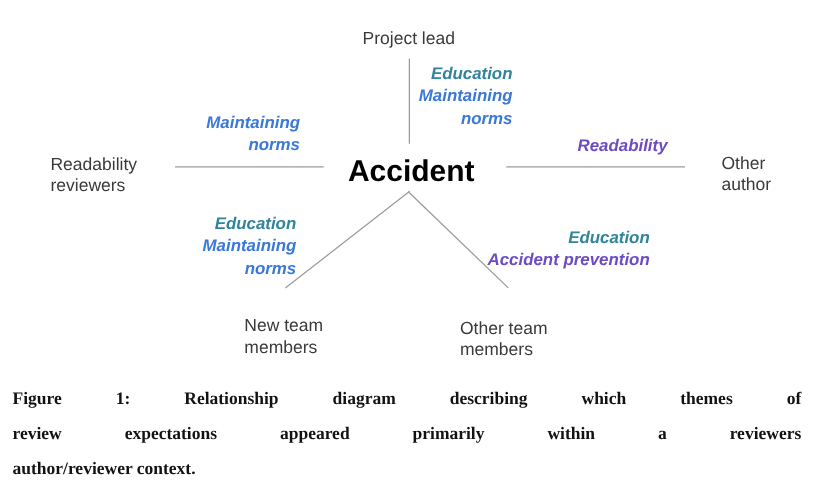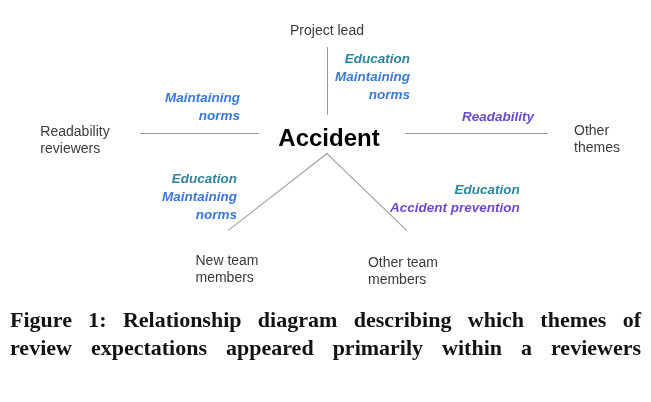--- a/index.html
+++ b/index.html
@@ -52,21 +52,21 @@
     text-align: right;
   }
   
   .caption {
     position: absolute;
     left: 10px;
     top: 306px;
     width: 631px;
     font-family: "Liberation Serif", serif;
     font-weight: bold;
-    font-size: 22px;
+    font-size: 14px;
     line-height: 28px;
     color: #121212;
   }
   .caption .just {
     text-align: justify;
     text-align-last: justify;
   }
 </style>
 </head>
 <body>
@@ -85,21 +85,21 @@
 
   <div class="node" style="left:75px; top:123px;">
     <div>Readability</div>
     <div>reviewers</div>
   </div>
 
   <div class="node-developer" style="left:329px; top:126px;">Accident</div>
 
   <div class="node" style="left:597px; top:122px;">
     <div>Other</div>
-    <div>themes</div>
+    <div>author</div>
   </div>
 
   <div class="node" style="left:227px; top:252px;">
     <div>New team</div>
     <div>members</div>
   </div>
 
   <div class="node" style="left:403px; top:254px;">
     <div>Other team</div>
     <div>members</div>
@@ -127,15 +127,16 @@
   </div>
 
   <div class="edge-label" style="left:390px; top:181px;">
     <div style="color: rgb(49, 132, 155);">Education</div>
     <div style="color: rgb(109, 76, 195);">Accident prevention</div>
   </div>
 
   <div class="caption">
     <div class="just">Figure 1: Relationship diagram describing which themes of</div>
     <div class="just">review expectations appeared primarily within a reviewers</div>
+    <div>author/reviewer context.</div>
   </div>
 
 </div>
 
 </body></html>

